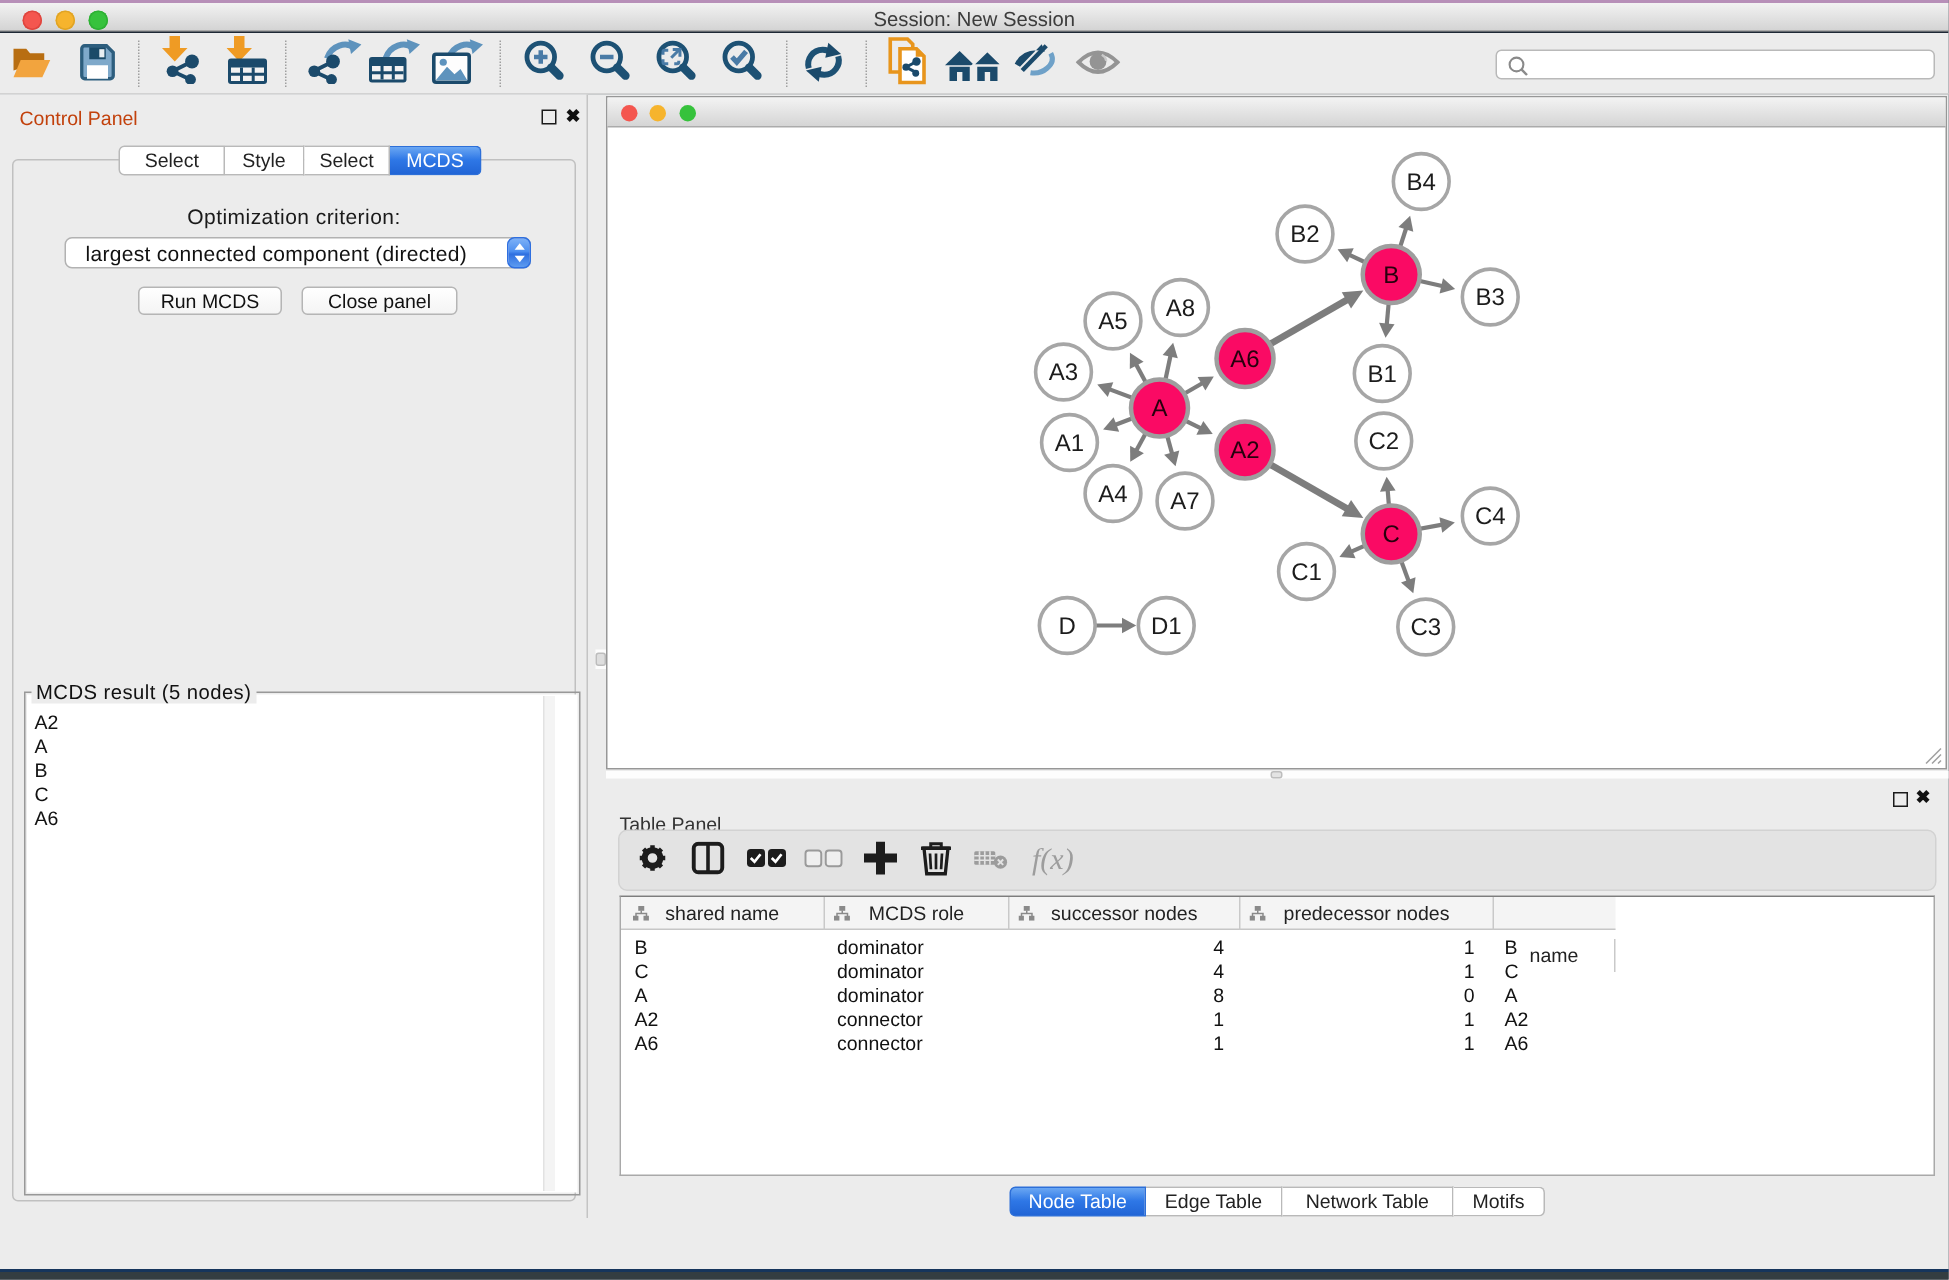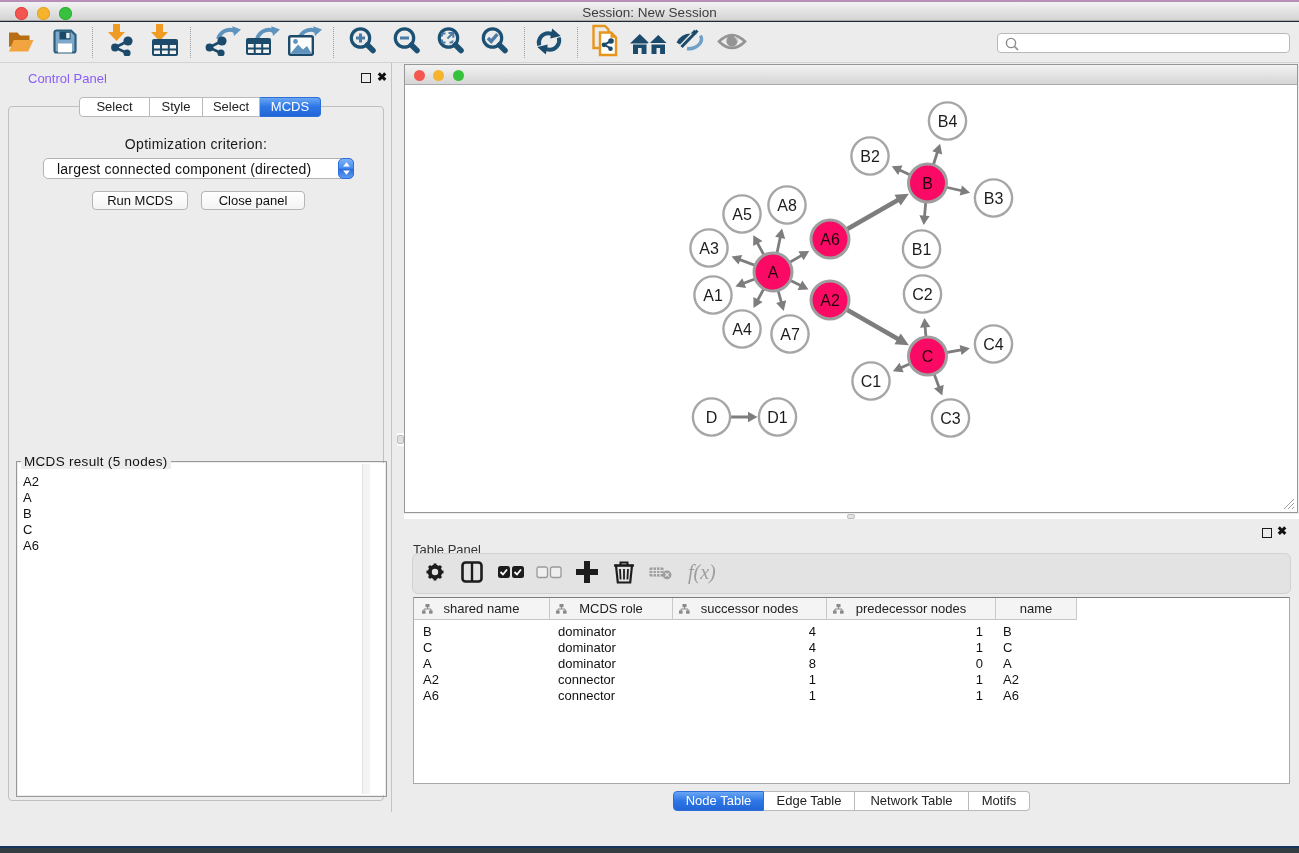--- a/index.html
+++ b/index.html
@@ -12,21 +12,21 @@
   background:linear-gradient(#f2f2f2,#d4d4d4); border-bottom:1px solid #a9a9a9; }
 .light { position:absolute; top:5px; width:13px; height:13px; border-radius:50%; }
 #title { left:0; top:3px; width:1299px; text-align:center; font-size:13.5px; color:#3c3c3c; }
 #toolbar { left:0; top:22px; width:1299px; height:41px; background:#ececec; border-bottom:1px solid #d2d2d2; }
 .sep { position:absolute; top:5px; height:31px; width:0; border-left:1px dotted #9f9f9f; }
 .ticon { position:absolute; top:7px; }
 #search { left:997px; top:33px; width:293px; height:20px; background:#fff;
   border:1px solid #b9b9b9; border-radius:4px; }
 #mainbg { left:0; top:63px; width:1299px; height:783px; background:#ececec; }
 #cpanel { left:0; top:63px; width:392px; height:749px; background:#ececec; border-right:1px solid #c4c4c4; }
-#cp-title { left:28px; top:8px; font-size:13px; color:#8b5cf6;text-align:center; }
+#cp-title { left:13px; top:8px; font-size:13px; color:#c2410c;text-align:center; }
 .wicon-sq { position:absolute; width:10px; height:10px; border:1.5px solid #1a1a1a; }
 .wicon-x { position:absolute; font-size:12px; font-weight:bold; color:#111; }
 .tabbar { position:absolute; display:flex; }
 .tab { height:20px; font-size:13px; color:#222; background:#fff; border:1px solid #b9b9b9;
   border-left:none; text-align:center; line-height:18px; }
 .tab.first { border-left:1px solid #b9b9b9; border-radius:4px 0 0 4px; }
 .tab.last { border-radius:0 4px 4px 0; }
 .tab.sel { background:linear-gradient(#6aa7f3,#2e77e6 48%,#2165d6); color:#fff; border-color:#2d6fd8; }
 #tabpanel { left:8px; top:43px; width:376px; height:695px; border:1px solid #c0c0c0; border-radius:4px; }
 #optlabel { left:0; top:73px; width:392px; text-align:center; font-size:14px; letter-spacing:0.3px; color:#1a1a1a; }
@@ -409,21 +409,21 @@
         <text x="275" y="18" font-family="Liberation Serif, serif" font-style="italic" font-size="20" fill="#9d9d9d">f(x)</text>
       </g>
     </svg>
   </div>
   <div class="abs" id="tbl">
     <div id="tbl-head">
       <div class="hcol" style="left:0; width:136px;">shared name</div>
       <div class="hcol" style="left:136px; width:123px;">MCDS role</div>
       <div class="hcol" style="left:259px; width:154px;">successor nodes</div>
       <div class="hcol" style="left:413px; width:169px;">predecessor nodes</div>
-      <div class="hcol" style="left:582px; width:81px;">name</div>
+      <div class="hcol" style="left:582px; width:81px;margin-top:28px;">name</div>
       <svg class="abs" style="left:8px;top:6px" width="11" height="10" viewBox="0 0 11 10">
           <g fill="#8a8a8a">
             <rect x="3.5" y="0" width="4" height="3.2"></rect>
             <rect x="0" y="6.5" width="3.6" height="3.2"></rect>
             <rect x="7" y="6.5" width="3.6" height="3.2"></rect>
             <path d="M5.5 3 v2 M2 8 v-3 h7 v3" stroke="#8a8a8a" stroke-width="1" fill="none"></path>
           </g>
         </svg>
       <svg class="abs" style="left:142px;top:6px" width="11" height="10" viewBox="0 0 11 10">
           <g fill="#8a8a8a">

